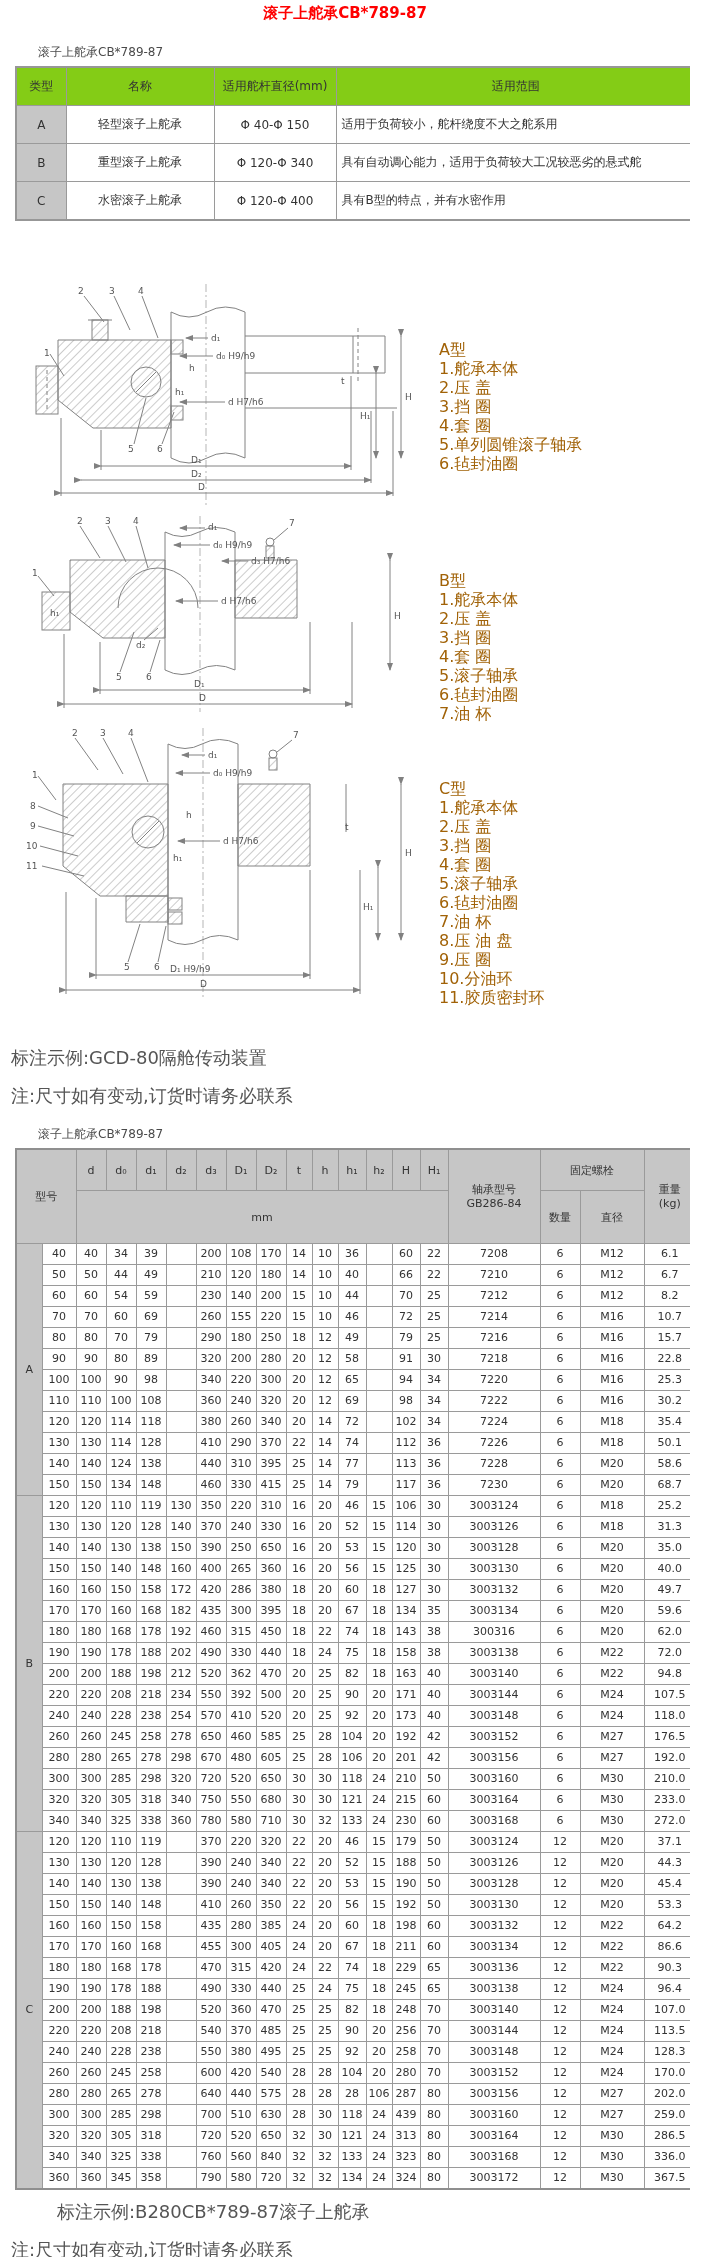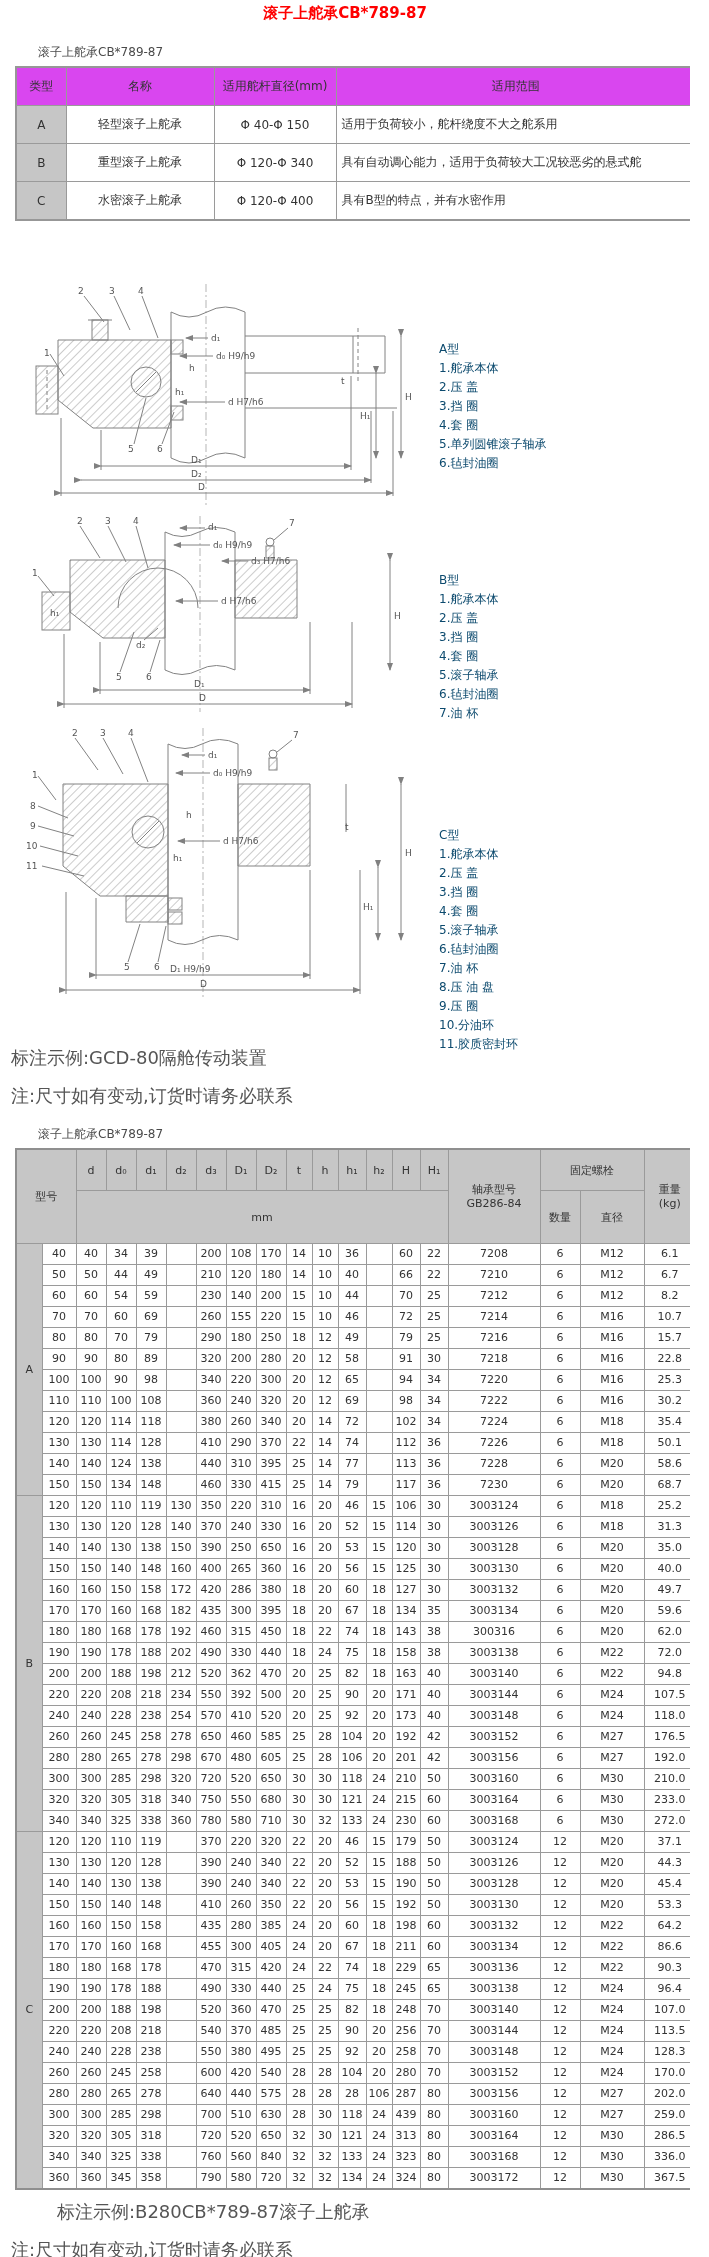--- a/index.html
+++ b/index.html
@@ -10,36 +10,36 @@
   .caption{position:absolute;font-size:12px;color:#4a4a4a;}
   .cap1{top:44px;left:38px;}
   .cap2{top:1126px;left:38px;}
   .note{position:absolute;left:11px;font-size:18px;color:#555;}
   .n1{top:1046px;} .n2{top:1084px;} .n3{top:2200px;margin-left:46px;} .n4{top:2238px;}
 
   table{border-collapse:collapse;table-layout:fixed;}
   .type-table{position:absolute;top:66px;left:15px;width:680px;font-size:12px;border:2px solid #979797;}
   .type-table th,.type-table td{border:1px solid #9a9a9a;height:37px;text-align:center;
         padding:0 5px;font-weight:normal;color:#333;overflow:hidden;}
-  .type-table th{background:#d946ef;}
+  .type-table th{background:#84cc16;}
   .type-table td.gray{background:#c6c6c6;}
   .type-table td.range{text-align:left;}
 
   .dim-table{position:absolute;top:1148px;left:15px;width:680px;font-size:11px;border:2px solid #8f8f8f;}
   .dim-table th,.dim-table td{border:1px solid #9a9a9a;text-align:center;padding:0 1px;
         font-weight:normal;color:#333;overflow:hidden;white-space:nowrap;}
   .dim-table thead th{background:#c6c6c6;}
   .dim-table thead tr.hr1 th{height:40px;}
   .dim-table thead tr.hr2 th{height:52px;}
   .dim-table td{height:20px;line-height:20px;background:#fff;}
   .dim-table td.group-cell{background:#c6c6c6;}
   .hdr2line{line-height:14px;}
 
-  .parts{position:absolute;left:439px;font-size:12px;color:#0c4a6e;line-height:19px;}
-  .pa{top:340px;} .pb{top:571px;} .pc{top:779px;margin-top:47px;}
+  .parts{position:absolute;left:439px;font-size:16px;color:#a16207;line-height:19px;}
+  .pa{top:340px;} .pb{top:571px;} .pc{top:779px;}
   .parts div{white-space:nowrap;}
 
   svg.dgm{position:absolute;}
   svg.dgm text{font-size:9px;fill:#555;font-family:"DejaVu Sans","Liberation Sans",sans-serif;}
 </style>
 </head>
 <body>
 
 <div class="page">
 

